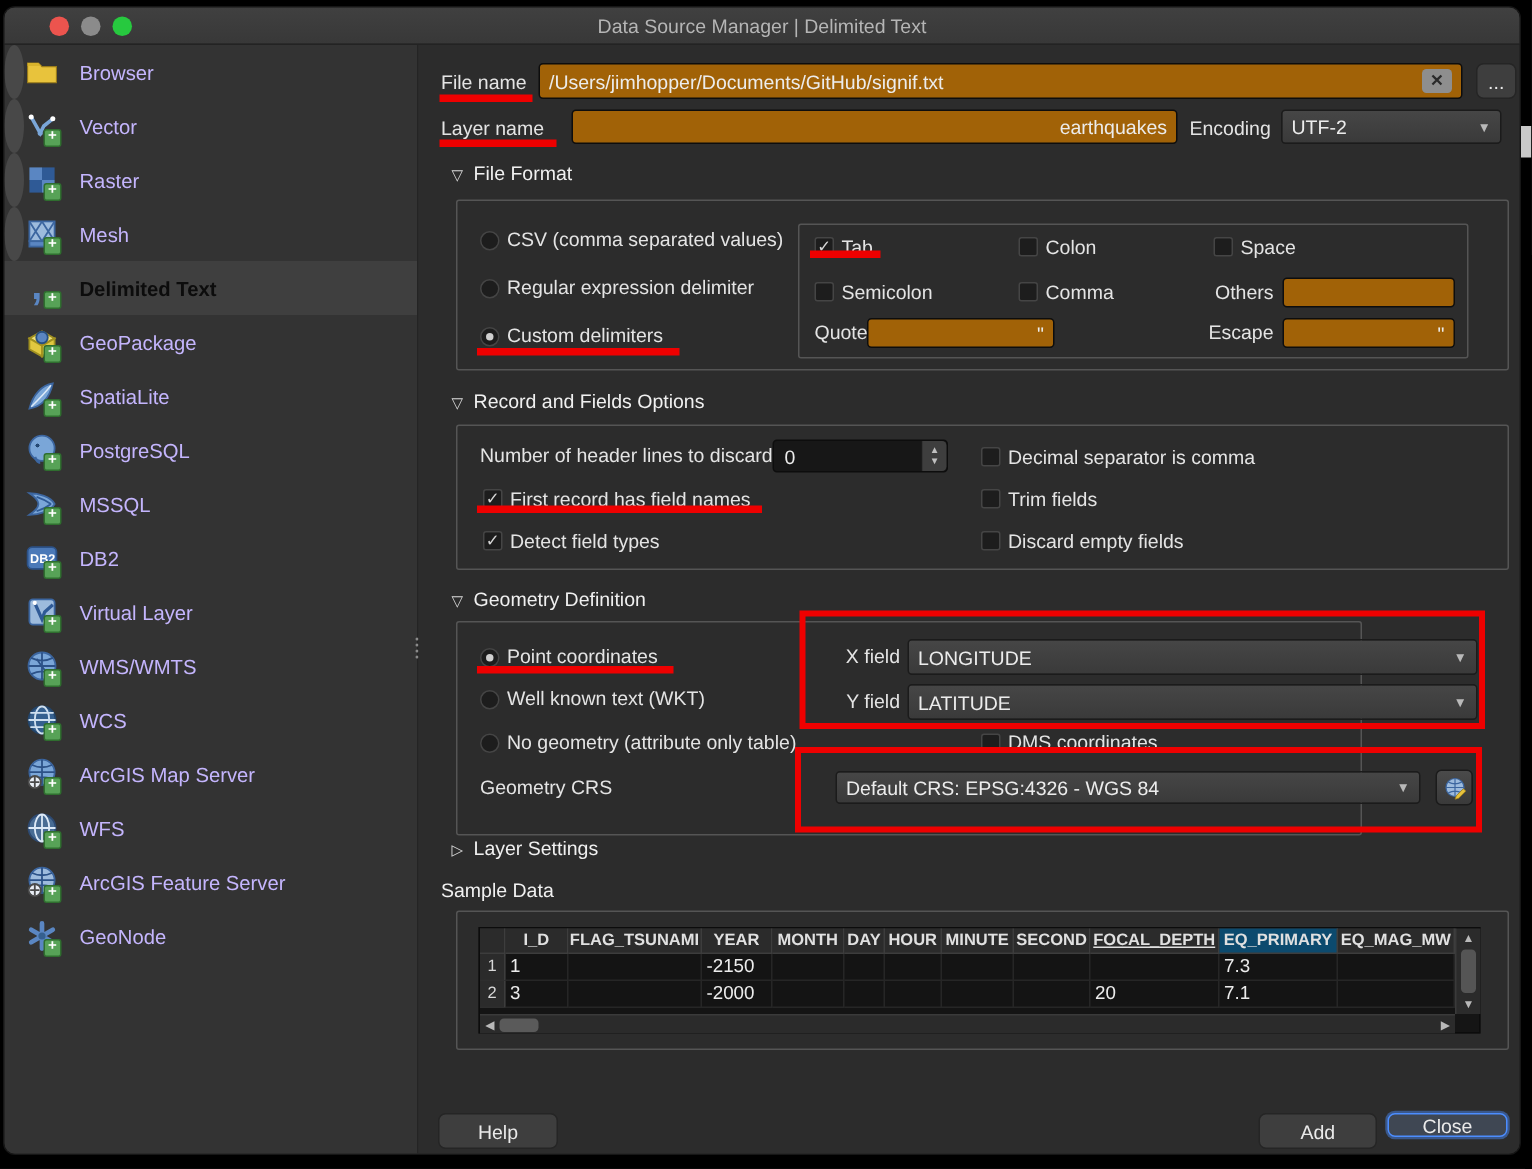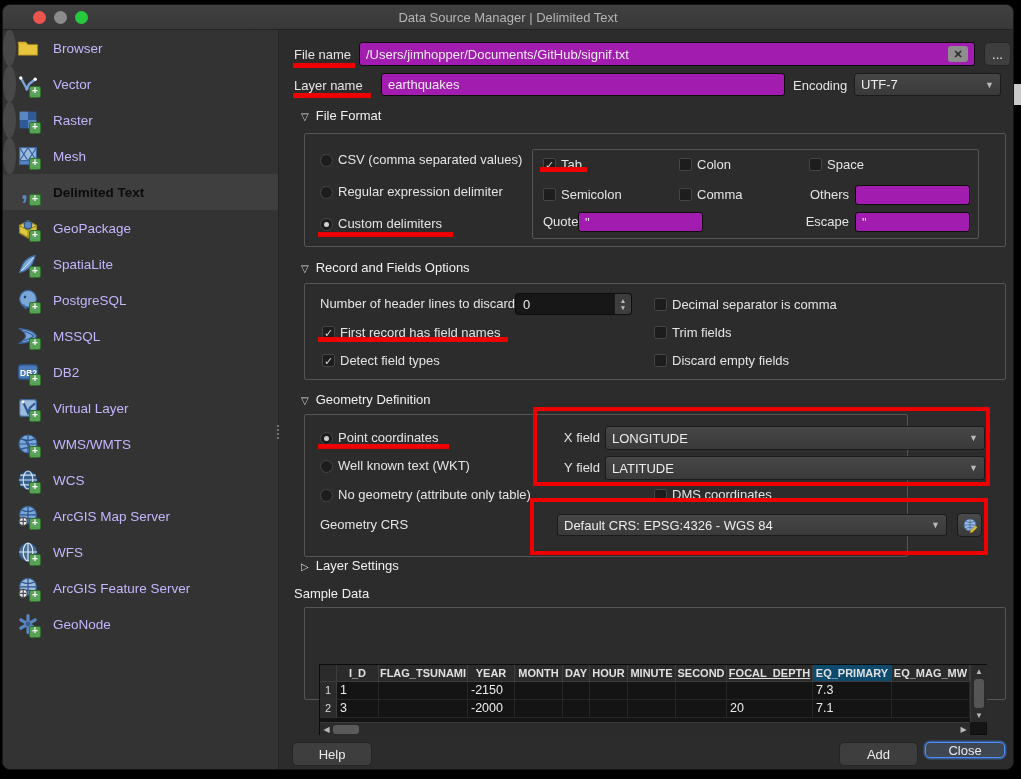--- a/index.html
+++ b/index.html
@@ -33,22 +33,22 @@
      line-height:8px; text-align:center; font-weight:bold; }
   .splitter { position:absolute; left:271px; top:390px; width:8px; height:24px;
               display:flex; flex-direction:column; gap:2px; align-items:center; justify-content:center; }
   .splitter i { width:2px; height:2px; background:#8a8a8a; border-radius:50%; }
 
   
   .main { position:relative; flex:1; background:#2c2c2c; }
   .lbl { position:absolute; color:#e4e4e4; font-size:13px; height:16px; line-height:16px; white-space:nowrap; }
   .bold { font-weight:normal; color:#f0f0f0; }
   .tri { color:#dadada; font-size:10px; margin-right:7px; }
-  .field { position:absolute; background:#a21caf; border:1px solid #0d0d0d; border-radius:3px;
-           color:#ececec; font-size:13px; padding:0 6px; display:flex; align-items:center; }
+  .field { position:absolute; background:#a16207; border:1px solid #0d0d0d; border-radius:3px;
+           color:#ececec; font-size:13px; padding:0 6px; display:flex; align-items:center;justify-content:flex-end; }
   .dd { position:absolute; background:linear-gradient(#464646,#3a3a3a); border:1px solid #1b1b1b;
         border-radius:3px; color:#ececec; font-size:13px; padding:0 6px; display:flex; align-items:center; }
   .dd .arr { margin-left:auto; color:#b9b9b9; font-size:9px; }
   .btn { position:absolute; background:#3e3e3e; border:1px solid #252525; border-radius:5px;
          color:#eaeaea; font-size:13px; display:flex; align-items:center; justify-content:center; }
   .groupbox { position:absolute; border:1px solid #555555; border-radius:2px; }
   .cb { position:absolute; width:13px; height:13px; background:#1d1d1d; border:1px solid #454545;
         border-radius:2px; color:#d6d6d6; font-size:11px; line-height:12px; text-align:center; }
   .radio { position:absolute; width:13px; height:13px; background:#1d1d1d; border:1px solid #454545; border-radius:50%; }
   .radio.sel::after { content:""; position:absolute; left:3px; top:3px; width:5px; height:5px;
@@ -58,21 +58,21 @@
   .spin { position:absolute; background:#171717; border:1px solid #0d0d0d; border-radius:3px;
           color:#ececec; font-size:13px; display:flex; align-items:center; }
   .spin .val { padding-left:7px; flex:1; }
   .spin .btns { width:17px; height:100%; background:#3e3e3e; border-left:1px solid #1b1b1b;
           display:flex; flex-direction:column; align-items:center; justify-content:center;
           color:#c0c0c0; font-size:6.5px; line-height:7px; border-radius:0 3px 3px 0; }
   .globe-btn { position:absolute; background:linear-gradient(#4a4a4a,#3a3a3a); border:1px solid #1b1b1b;
           border-radius:4px; display:flex; align-items:center; justify-content:center; }
 
   
-  .tablewrap { position:absolute; background:#151515; border:1px solid #0c0c0c;margin-top:46px; }
+  .tablewrap { position:absolute; background:#151515; border:1px solid #0c0c0c; }
   .tbl-header { display:flex; height:17px; background:#2b2b2b; }
   .tbl-row { display:flex; height:18px; background:#141414; }
   .hcell { border-right:1px solid #3d3d3d; border-bottom:1px solid #3d3d3d; color:#e0e0e0;
            font-size:11px; font-weight:bold; text-align:center; line-height:16px; overflow:hidden; white-space:nowrap; }
   .ncell { background:#2b2b2b; border-right:1px solid #3d3d3d; border-bottom:1px solid #2e2e2e;
            color:#d8d8d8; font-size:11px; text-align:center; line-height:17px; }
   .dcell { border-right:1px solid #262626; border-bottom:1px solid #262626; color:#ececec;
            font-size:12.5px; line-height:17px; padding-left:3px; overflow:hidden; white-space:nowrap; }
   .vscroll { position:absolute; width:17px; background:#2b2b2b; border-left:1px solid #3a3a3a;
              display:flex; flex-direction:column; }
@@ -294,21 +294,21 @@
           <span class="clear-btn">✕</span>
         </div>
         <div class="btn" style="left:705px;top:12px;width:27px;height:24px">...</div>
 
         <div class="lbl" style="left:15px;top:48px">Layer name</div>
         <div class="field" style="left:102px;top:43px;width:404px;height:23px">
           <span>earthquakes</span>
         </div>
         <div class="lbl" style="left:514px;top:48px">Encoding</div>
         <div class="dd" style="left:575px;top:43px;width:147px;height:23px">
-          <span>UTF-7</span>
+          <span>UTF-2</span>
             <span class="arr">▼</span>
         </div>
 
         <div class="lbl bold" style="left:22px;top:78px"><span class="tri">▽</span><span>File Format</span></div>
         <div class="groupbox" style="left:25px;top:103px;width:702px;height:114px">
           <div class="radio" style="left:15px;top:20px"></div>
           <div class="lbl" style="left:33px;top:18px">CSV (comma separated values)</div>
           <div class="radio" style="left:15px;top:52px"></div>
           <div class="lbl" style="left:33px;top:50px">Regular expression delimiter</div>
           <div class="radio sel" style="left:15px;top:84px"></div>

